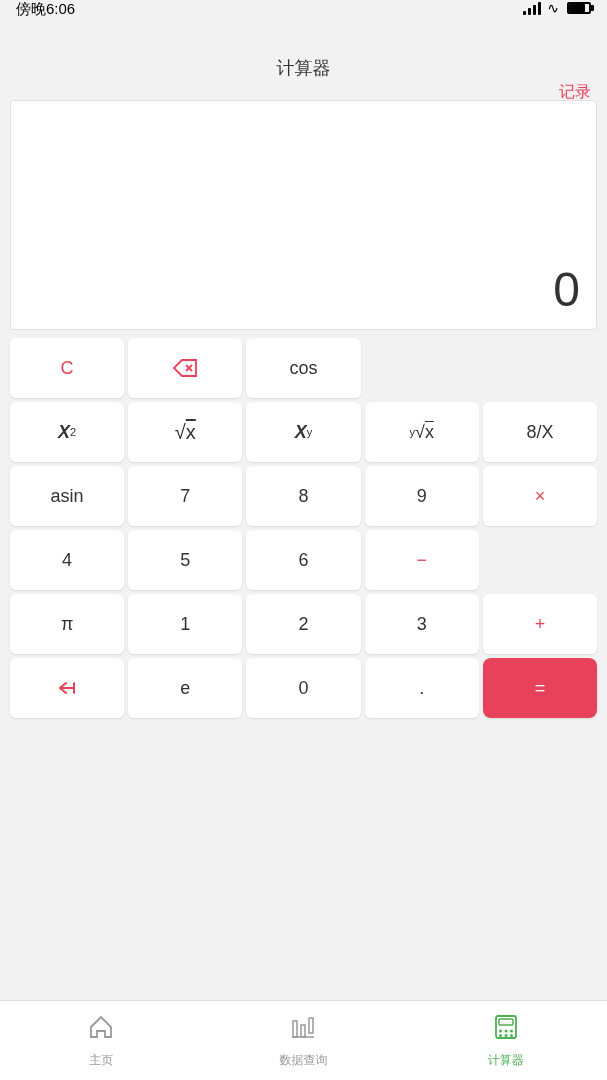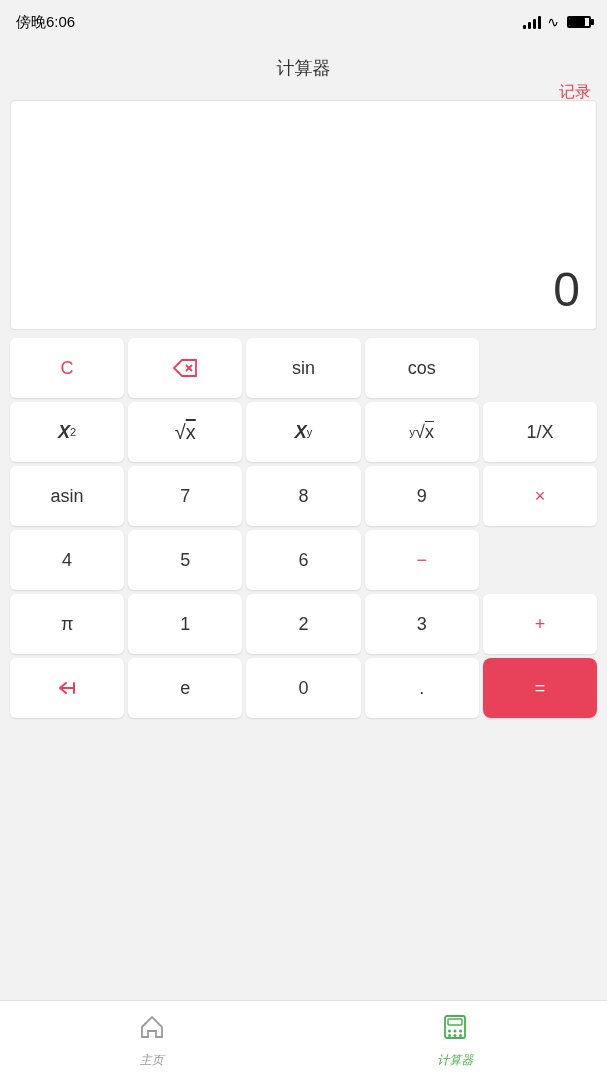--- a/index.html
+++ b/index.html
@@ -10,21 +10,21 @@
       font-family: -apple-system, 'PingFang SC', 'Microsoft YaHei', sans-serif;
       overflow: hidden;
       position: relative;
     }
 
     
     .status-bar {
       height: 44px;
       background: #f2f2f2;
       display: flex;
-      align-items: center;
+      align-items: flex-start;
       justify-content: space-between;
       padding: 0 16px;
     }
     .status-time {
       font-size: 15px;
       font-weight: 500;
       color: #000;
     }
     .status-icons {
       display: flex;
@@ -165,21 +165,20 @@
       align-items: center;
     }
     .nav-item {
       flex: 1;
       display: flex;
       flex-direction: column;
       align-items: center;
       justify-content: space-between;
       gap: 4px;
       cursor: pointer;
-      font-style: italic;
     }
     .nav-icon {
       font-size: 26px;
       color: #999;
     }
     .nav-icon.active { color: #4caf50; }
     .nav-label {
       font-size: 12px;
       color: #999;
     }
@@ -216,40 +215,39 @@
 <div class="keypad" id="keypad">
     <div class="key-row key-row-5">
       <button class="key-btn red">C</button>
       <button class="key-btn red">
         <svg width="26" height="20" viewBox="0 0 26 20" fill="none" xmlns="http://www.w3.org/2000/svg">
           <path d="M10 2L2 10L10 18H24V2H10Z" stroke="#e8415a" stroke-width="1.8" fill="none"></path>
           <line x1="14" y1="7" x2="20" y2="13" stroke="#e8415a" stroke-width="1.8"></line>
           <line x1="20" y1="7" x2="14" y2="13" stroke="#e8415a" stroke-width="1.8"></line>
         </svg>
       </button>
-      <button class="key-btn">sin</button>
       <button class="key-btn">cos</button>
     </div>
     <div class="key-row key-row-5">
       <button class="key-btn">
         <span class="bold" style="font-weight:900;font-style:italic">X</span>
         <sup>2</sup>
       </button>
       <button class="key-btn">
         <span style="font-size:20px">√<span style="text-decoration:overline">x</span></span>
       </button>
       <button class="key-btn">
         <span class="bold" style="font-weight:900;font-style:italic">X</span>
         <sup>y</sup>
       </button>
       <button class="key-btn">
         <sup style="font-size:11px">y</sup>
         <span style="font-size:18px">√<span style="text-decoration:overline">x</span></span>
       </button>
-      <button class="key-btn">1/X</button>
+      <button class="key-btn">8/X</button>
     </div>
     <div class="key-row key-row-5">
       <button class="key-btn">asin</button>
       <button class="key-btn">7</button>
       <button class="key-btn">8</button>
       <button class="key-btn">9</button>
       <button class="key-btn red">×</button>
     </div>
     <div class="key-row key-row-5">
       <button class="key-btn">4</button>
@@ -277,20 +275,29 @@
       <button class="key-btn red-bg">=</button>
     </div>
   </div>
 
 <div class="bottom-nav" id="bottom-nav">
     <div class="nav-item">
       <div class="nav-icon "><svg width="28" height="28" viewBox="0 0 28 28" fill="none">
         <path d="M4 14L14 4L24 14V24H18V18H10V24H4V14Z" stroke="#999" stroke-width="1.8" fill="none"></path>
       </svg></div>
       <span class="nav-label ">主页</span>
+    </div>
+    <div class="nav-item">
+      <div class="nav-icon "><svg width="28" height="28" viewBox="0 0 28 28" fill="none">
+        <rect x="4" y="8" width="4" height="16" stroke="#999" stroke-width="1.5" fill="none"></rect>
+        <rect x="12" y="12" width="4" height="12" stroke="#999" stroke-width="1.5" fill="none"></rect>
+        <rect x="20" y="5" width="4" height="15" stroke="#999" stroke-width="1.5" fill="none"></rect>
+        <line x1="3" y1="24" x2="25" y2="24" stroke="#999" stroke-width="1.5"></line>
+      </svg></div>
+      <span class="nav-label ">数据查询</span>
     </div>
     <div class="nav-item">
       <div class="nav-icon active"><svg width="28" height="28" viewBox="0 0 28 28" fill="none">
         <rect x="4" y="3" width="20" height="22" rx="2" stroke="#4caf50" stroke-width="1.8" fill="none"></rect>
         <rect x="7" y="6" width="14" height="6" rx="1" stroke="#4caf50" stroke-width="1.5" fill="none"></rect>
         <circle cx="8.5" cy="18" r="1.5" fill="#4caf50"></circle>
         <circle cx="14" cy="18" r="1.5" fill="#4caf50"></circle>
         <circle cx="19.5" cy="18" r="1.5" fill="#4caf50"></circle>
         <circle cx="8.5" cy="22.5" r="1.5" fill="#4caf50"></circle>
         <circle cx="14" cy="22.5" r="1.5" fill="#4caf50"></circle>

